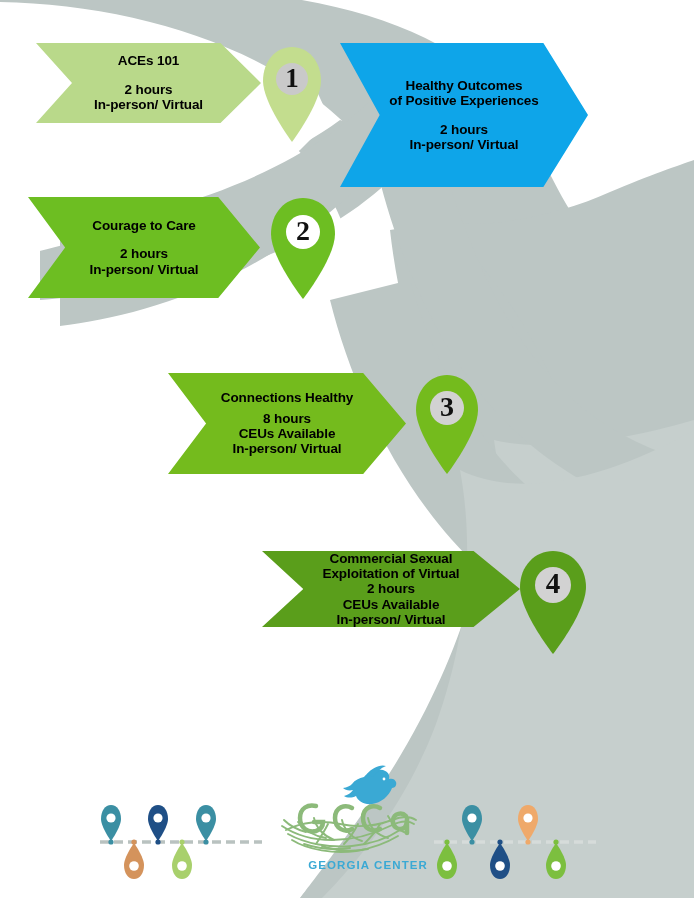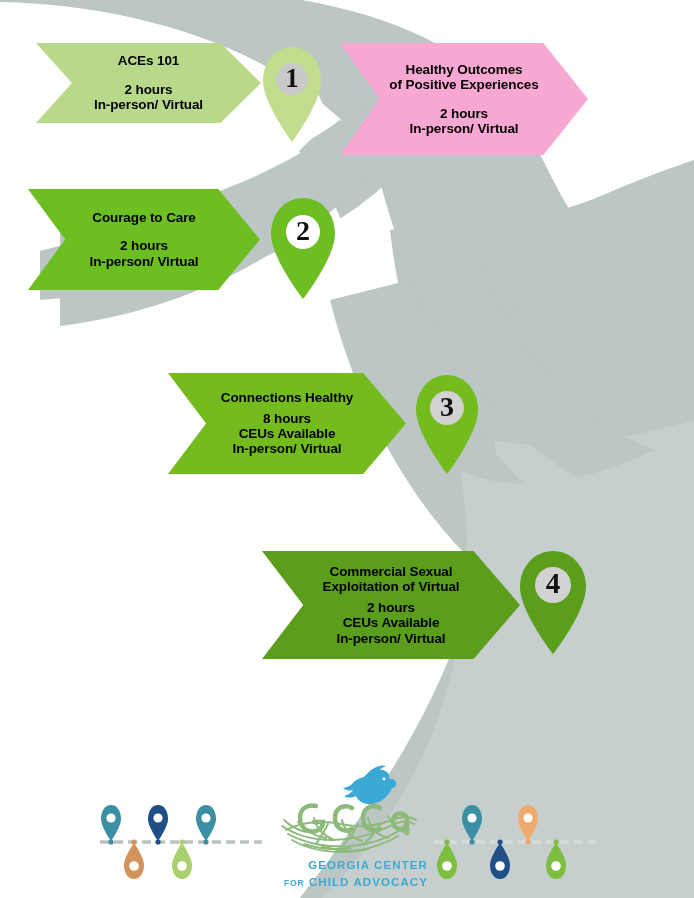--- a/index.html
+++ b/index.html
@@ -207,29 +207,29 @@
   </div>
 
   <div class="pin" style="left:259px; top:45px; width:66px; height:98px;">
     <svg viewBox="0 0 66 98" width="66" height="98" xmlns="http://www.w3.org/2000/svg">
       <path d="M33 97 C33 97 4 58 4 36 C4 16 17 2 33 2 C49 2 62 16 62 36 C62 58 33 97 33 97 Z" fill="#c3dd8e"></path>
       <circle cx="33" cy="34" r="16" fill="#c9c9c9"></circle>
     </svg>
     <div class="pin-num" style="top:18px; font-size:27px;">1</div>
   </div>
 
-  <div class="banner chev" style="left:340px; top:43px; width:248px; height:112px; background:#f9a8d4;">
+  <div class="banner chev" style="left:340px; top:43px; width:248px; height:144px; background:#0ea5e9;">
     <div class="banner-title">Healthy Outcomes</div>
     <div class="banner-title">of Positive Experiences</div>
     <div class="banner-gap"></div>
     <div class="banner-meta">2 hours</div>
     <div class="banner-meta">In-person/ Virtual</div>
   </div>
 
-  <div class="banner chev" style="left:28px; top:189px; width:232px; height:101px; background:#6dbe22;">
+  <div class="banner chev" style="left:28px; top:197px; width:232px; height:101px; background:#6dbe22;">
     <div class="banner-title">Courage to Care</div>
     <div class="banner-gap"></div>
     <div class="banner-meta">2 hours</div>
     <div class="banner-meta">In-person/ Virtual</div>
   </div>
 
   <div class="pin" style="left:267px; top:196px; width:72px; height:104px;">
     <svg viewBox="0 0 72 104" width="72" height="104" xmlns="http://www.w3.org/2000/svg">
       <path d="M36 103 C36 103 4 62 4 38 C4 17 18 2 36 2 C54 2 68 17 68 38 C68 62 36 103 36 103 Z" fill="#6dbe22"></path>
       <circle cx="36" cy="36" r="17" fill="#ffffff"></circle>
@@ -246,21 +246,21 @@
   </div>
 
   <div class="pin" style="left:412px; top:373px; width:70px; height:102px;">
     <svg viewBox="0 0 70 102" width="70" height="102" xmlns="http://www.w3.org/2000/svg">
       <path d="M35 101 C35 101 4 61 4 37 C4 17 18 2 35 2 C52 2 66 17 66 37 C66 61 35 101 35 101 Z" fill="#74bb1d"></path>
       <circle cx="35" cy="35" r="17" fill="#d2d2d2"></circle>
     </svg>
     <div class="pin-num" style="top:18px; font-size:28px;">3</div>
   </div>
 
-  <div class="banner chev" style="left:262px; top:551px; width:258px; height:108px; background:#5a9e1b;">
+  <div class="banner chev" style="left:262px; top:551px; width:258px; height:76px; background:#5a9e1b;">
     <div class="banner-title">Commercial Sexual</div>
     <div class="banner-title">Exploitation of Virtual</div>
     <div class="banner-gap-sm"></div>
     <div class="banner-meta">2 hours</div>
     <div class="banner-meta">CEUs Available</div>
     <div class="banner-meta">In-person/ Virtual</div>
   </div>
 
   <div class="pin" style="left:516px; top:549px; width:74px; height:106px;">
     <svg viewBox="0 0 74 106" width="74" height="106" xmlns="http://www.w3.org/2000/svg">
@@ -337,24 +337,20 @@
         <path d="M36 84 C48 88 66 90 82 88"></path>
         <path d="M54 86 C68 91 86 92 100 89"></path>
         <path d="M16 60 C22 66 30 70 38 72"></path>
         <path d="M60 64 C56 72 52 78 48 84"></path>
         <path d="M90 64 C86 72 82 78 76 84"></path>
         <path d="M112 64 C108 72 102 78 96 84"></path>
       </g>
     </svg>
     <div id="logo-wordmark">
       <div>GEORGIA CENTER</div>
-      <div>
-        <span class="small">FOR</span>
-        <span>CHILD ADVOCACY</span>
-      </div>
     </div>
   </div>
 
   <svg id="footer-right" style="left:430px; top:800px;" viewBox="0 0 170 80" width="170" height="80" xmlns="http://www.w3.org/2000/svg">
     <line x1="4" y1="42" x2="166" y2="42" stroke="#d6dcda" stroke-width="3.5" stroke-dasharray="9 5" stroke-linecap="butt"></line>
 
     <g>
       <path d="M42 41 C42 41 32 27 32 19 C32 11 36 5 42 5 C48 5 52 11 52 19 C52 27 42 41 42 41 Z" fill="#3b8fa3"></path>
       <circle cx="42" cy="18" r="4.6" fill="#ffffff"></circle>
     </g>

